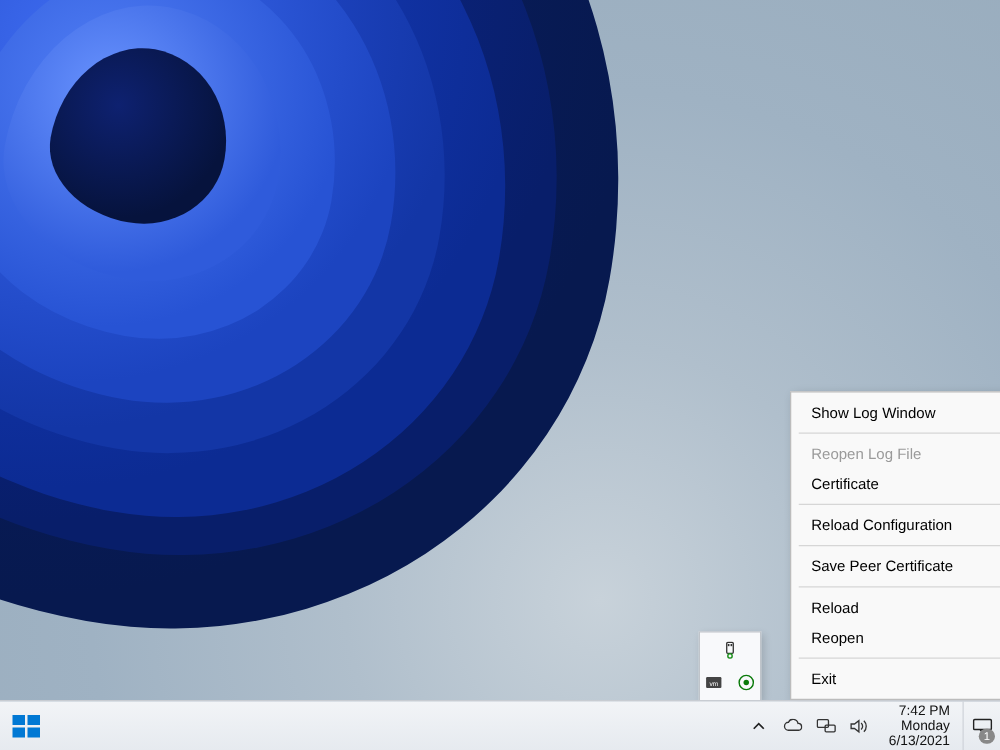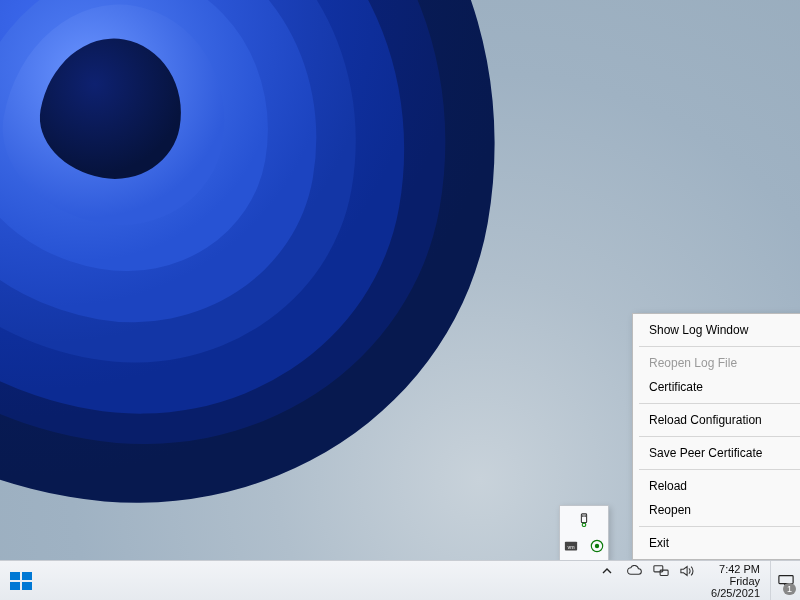--- a/index.html
+++ b/index.html
@@ -49,21 +49,21 @@
   .tb-left { width: 42px; display:flex; align-items:center; justify-content:center; }
   .tb-logo {
     width: 22px; height: 18px;
     background:
       linear-gradient(#0078d4,#0078d4) left top/10px 8px no-repeat,
       linear-gradient(#0078d4,#0078d4) right top/10px 8px no-repeat,
       linear-gradient(#0078d4,#0078d4) left bottom/10px 8px no-repeat,
       linear-gradient(#0078d4,#0078d4) right bottom/10px 8px no-repeat;
   }
   .tb-spacer { flex: 1 1 auto; }
-  .tray { display:flex; gap:11px; padding-right:6px; }
+  .tray { display:flex; align-items:center; gap:11px; padding-right:6px; }
   .tray-icon { width:16px; height:16px; display:flex; align-items:center; justify-content:center; color:#222; }
   .clock { text-align:right; line-height:12px; font-size:11px; padding:0 4px; }
   .action-center {
     width:30px; height:40px; display:flex; align-items:center; justify-content:center;
     border-left:1px solid #d0d4da;
     position:relative;
   }
   .badge {
     position:absolute; bottom:6px; right:4px;
     background:#888; color:#fff; border-radius:8px;
@@ -192,22 +192,22 @@
         </svg>
     </div>
     <div class="tray-icon">
       <svg width="16" height="14" viewBox="0 0 18 14">
           <path d="M1 5h3l4-3v10l-4-3H1z" fill="none" stroke="#333" stroke-width="1.2"></path>
           <path d="M10 4a4 4 0 010 6M12.5 2a7 7 0 010 10" fill="none" stroke="#333" stroke-width="1.2"></path>
         </svg>
     </div>
     <div class="clock">
       <div>7:42 PM</div>
-      <div>Friday</div>
-      <div>6/25/2021</div>
+      <div>Monday</div>
+      <div>6/13/2021</div>
     </div>
   </div>
   <div class="action-center">
     <svg width="16" height="14" viewBox="0 0 18 14">
         <rect x="1" y="1" width="16" height="9" rx="1" fill="none" stroke="#222" stroke-width="1.3"></rect>
         <path d="M7 10l2 3 2-3" fill="none" stroke="#222" stroke-width="1.3"></path>
       </svg>
     <span class="badge">1</span>
   </div>
 </div>

